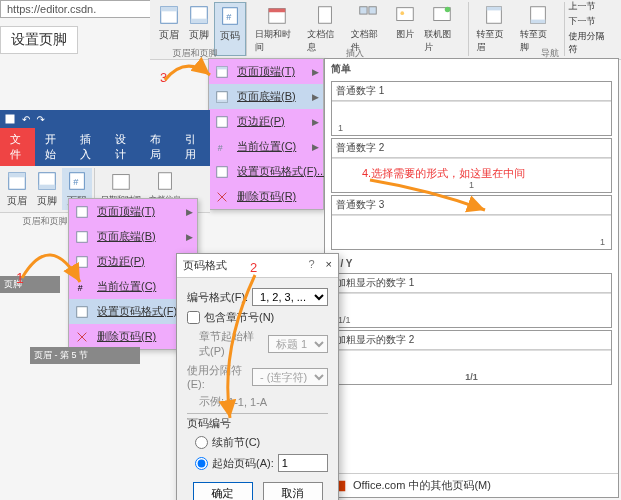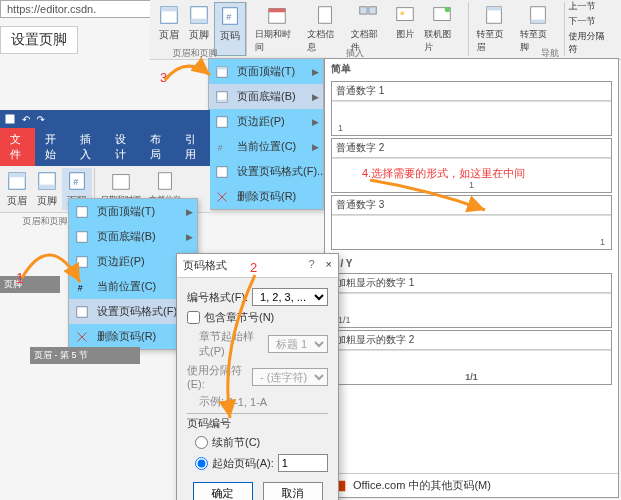--- a/index.html
+++ b/index.html
@@ -3,21 +3,21 @@
 <meta charset="utf-8">
 <style>
   * { box-sizing: border-box; margin: 0; padding: 0; font-family: "Microsoft YaHei", Arial, sans-serif; }
   body { background: #f5f5f5; width: 621px; height: 500px; overflow: hidden; position: relative; font-size: 11px; color: #333; }
   .abs { position: absolute; }
   .ribbon { background: #f0f0f0; border-bottom: 1px solid #d0d0d0; }
   .ribbon-btn { display: inline-flex; flex-direction: column; align-items: center; padding: 2px 4px; cursor: pointer; }
   .ribbon-btn svg { width: 22px; height: 22px; }
   .ribbon-label { font-size: 10px; margin-top: 2px; color: #444; }
   .group-label { font-size: 9px; color: #777; text-align: center; padding-top: 2px; }
-  .menu { background: #7dd3fc; border: 1px solid #b0b0b0; box-shadow: 2px 2px 5px rgba(0,0,0,.2); }
+  .menu { background: #f0abfc; border: 1px solid #b0b0b0; box-shadow: 2px 2px 5px rgba(0,0,0,.2); text-decoration: underline; }
   .menu-item { padding: 5px 18px 5px 28px; display: flex; align-items: center; position: relative; white-space: nowrap; }
   .menu-item.hover { background: #c5d8ee; }
   .menu-item .micon { position: absolute; left: 6px; width: 14px; height: 14px; }
   .menu-item .chev { position: absolute; right: 4px; font-size: 9px; color: #666; }
   .dlg { background: #f0f0f0; border: 1px solid #999; box-shadow: 3px 3px 8px rgba(0,0,0,.25); }
   .dlg-title { background: #fff; padding: 4px 6px; border-bottom: 1px solid #ccc; display: flex; justify-content: space-between; }
   .dlg-body { padding: 6px 10px; }
   .dlg label { font-size: 11px; }
   .row { display: flex; align-items: center; margin: 4px 0; gap: 4px; }
   select, input[type=text] { border: 1px solid #888; background: #fff; font-size: 11px; padding: 1px 3px; height: 18px; }

